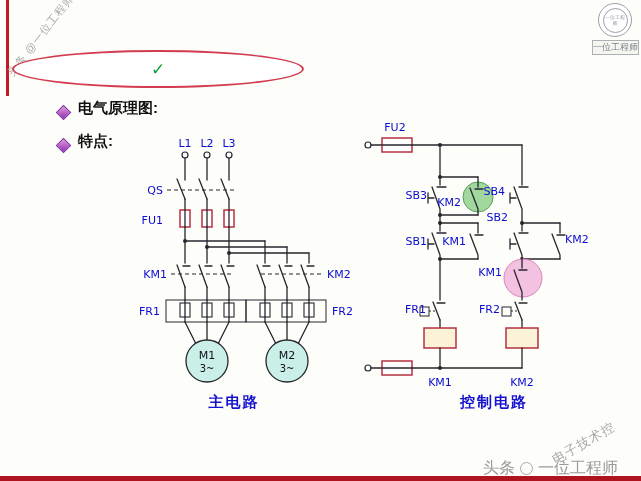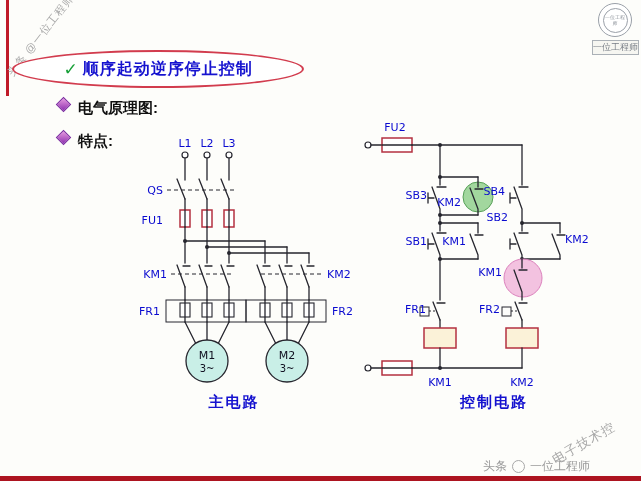--- a/index.html
+++ b/index.html
@@ -3,29 +3,29 @@
 <meta charset="utf-8">
 <style>
   *{box-sizing:border-box}
   body{margin:0;background:#777;font-family:"Liberation Sans","DejaVu Sans",sans-serif}
   .slide{position:relative;width:641px;height:481px;margin:0 auto;background:#fdfdfa;overflow:hidden}
   .accent-left{position:absolute;left:6px;top:0;width:3px;height:96px;background:#c01a28}
   .accent-bottom{position:absolute;left:0;top:476px;width:641px;height:5px;background:#ad1420}
   .wm{color:#a8a8a8;white-space:nowrap}
   .wm-topleft{position:absolute;left:4px;top:70px;font-size:11px;letter-spacing:1px;transform:rotate(-52deg);transform-origin:0 0}
   .wm-bottom-diag{position:absolute;left:549px;top:453px;font-size:13px;letter-spacing:1px;transform:rotate(-30deg);transform-origin:0 0}
-  .wm-bottom-credit{position:absolute;left:483px;top:458px;font-size:12px;color:#9a9a9a;display:flex;align-items:center;gap:5px}
+  .wm-bottom-credit{position:absolute;left:483px;top:458px;font-size:16px;color:#9a9a9a;display:flex;align-items:center;gap:5px}
   .credit-logo{width:13px;height:13px;border:1.5px solid #a8a8a8;border-radius:50%;display:inline-block}
   .seal{position:absolute;left:598px;top:3px;width:34px;height:34px;border:1.5px solid #9aa0a8;border-radius:50%;display:flex;align-items:center;justify-content:center;background:#fff}
   .seal-inner{width:25px;height:25px;border:1px solid #9aa0a8;border-radius:50%;display:flex;align-items:center;justify-content:center;font-size:5px;color:#8a9098;text-align:center;line-height:1.2;overflow:hidden}
   .seal-box{position:absolute;left:592px;top:40px;width:47px;height:15px;border:1px solid #aab0b6;background:#f6f6f1;color:#787e86;font-size:9px;display:flex;align-items:center;justify-content:center}
   .title-ellipse{position:absolute;left:12px;top:50px;width:292px;height:38px;border:2px solid #d23c4e;border-radius:50%;display:flex;align-items:center;justify-content:center;gap:5px;background:#fff}
   .check{color:#18a038;font-weight:bold;font-size:17px}
   .title-text{color:#1512cf;font-weight:bold;font-size:16px;letter-spacing:1px}
-  .bullet{position:absolute;display:flex;align-items:flex-start;gap:9px;font-size:15px;font-weight:bold;color:#101010}
+  .bullet{position:absolute;display:flex;align-items:flex-end;gap:9px;font-size:15px;font-weight:bold;color:#101010}
   .bullet .diamond{width:11px;height:11px;transform:rotate(45deg);background:linear-gradient(135deg,#e89ae0,#8c2fae);border:1px solid #7a2aa0;flex:none}
   .b1{left:58px;top:99px}
   .b2{left:58px;top:132px}
   svg.circuits{position:absolute;left:0;top:0}
   svg text{font-family:"DejaVu Sans","Liberation Sans",sans-serif}
   .lbl{fill:#0a0ad0;font-size:11px}
   .cap{fill:#1512cf;font-size:15px;font-weight:bold;letter-spacing:2px}
   .mtext{fill:#101020;font-size:11px}
   .mtext2{fill:#101020;font-size:10px}
   .wire{stroke:#26262e;stroke-width:1.3;fill:none;stroke-linecap:round}
@@ -51,21 +51,20 @@
 
   <div class="wm wm-topleft">头条 @一位工程师</div>
 
   <div class="seal">
     <div class="seal-inner">一位工程师</div>
   </div>
   <div class="seal-box">一位工程师</div>
 
   <div class="title-ellipse">
     <span class="check">✓</span>
-    <span class="title-text">顺序起动逆序停止控制</span>
   </div>
 
   <div class="bullet b1">
     <span class="diamond"></span>
     <span>电气原理图:</span>
   </div>
   <div class="bullet b2">
     <span class="diamond"></span>
     <span>特点:</span>
   </div>

